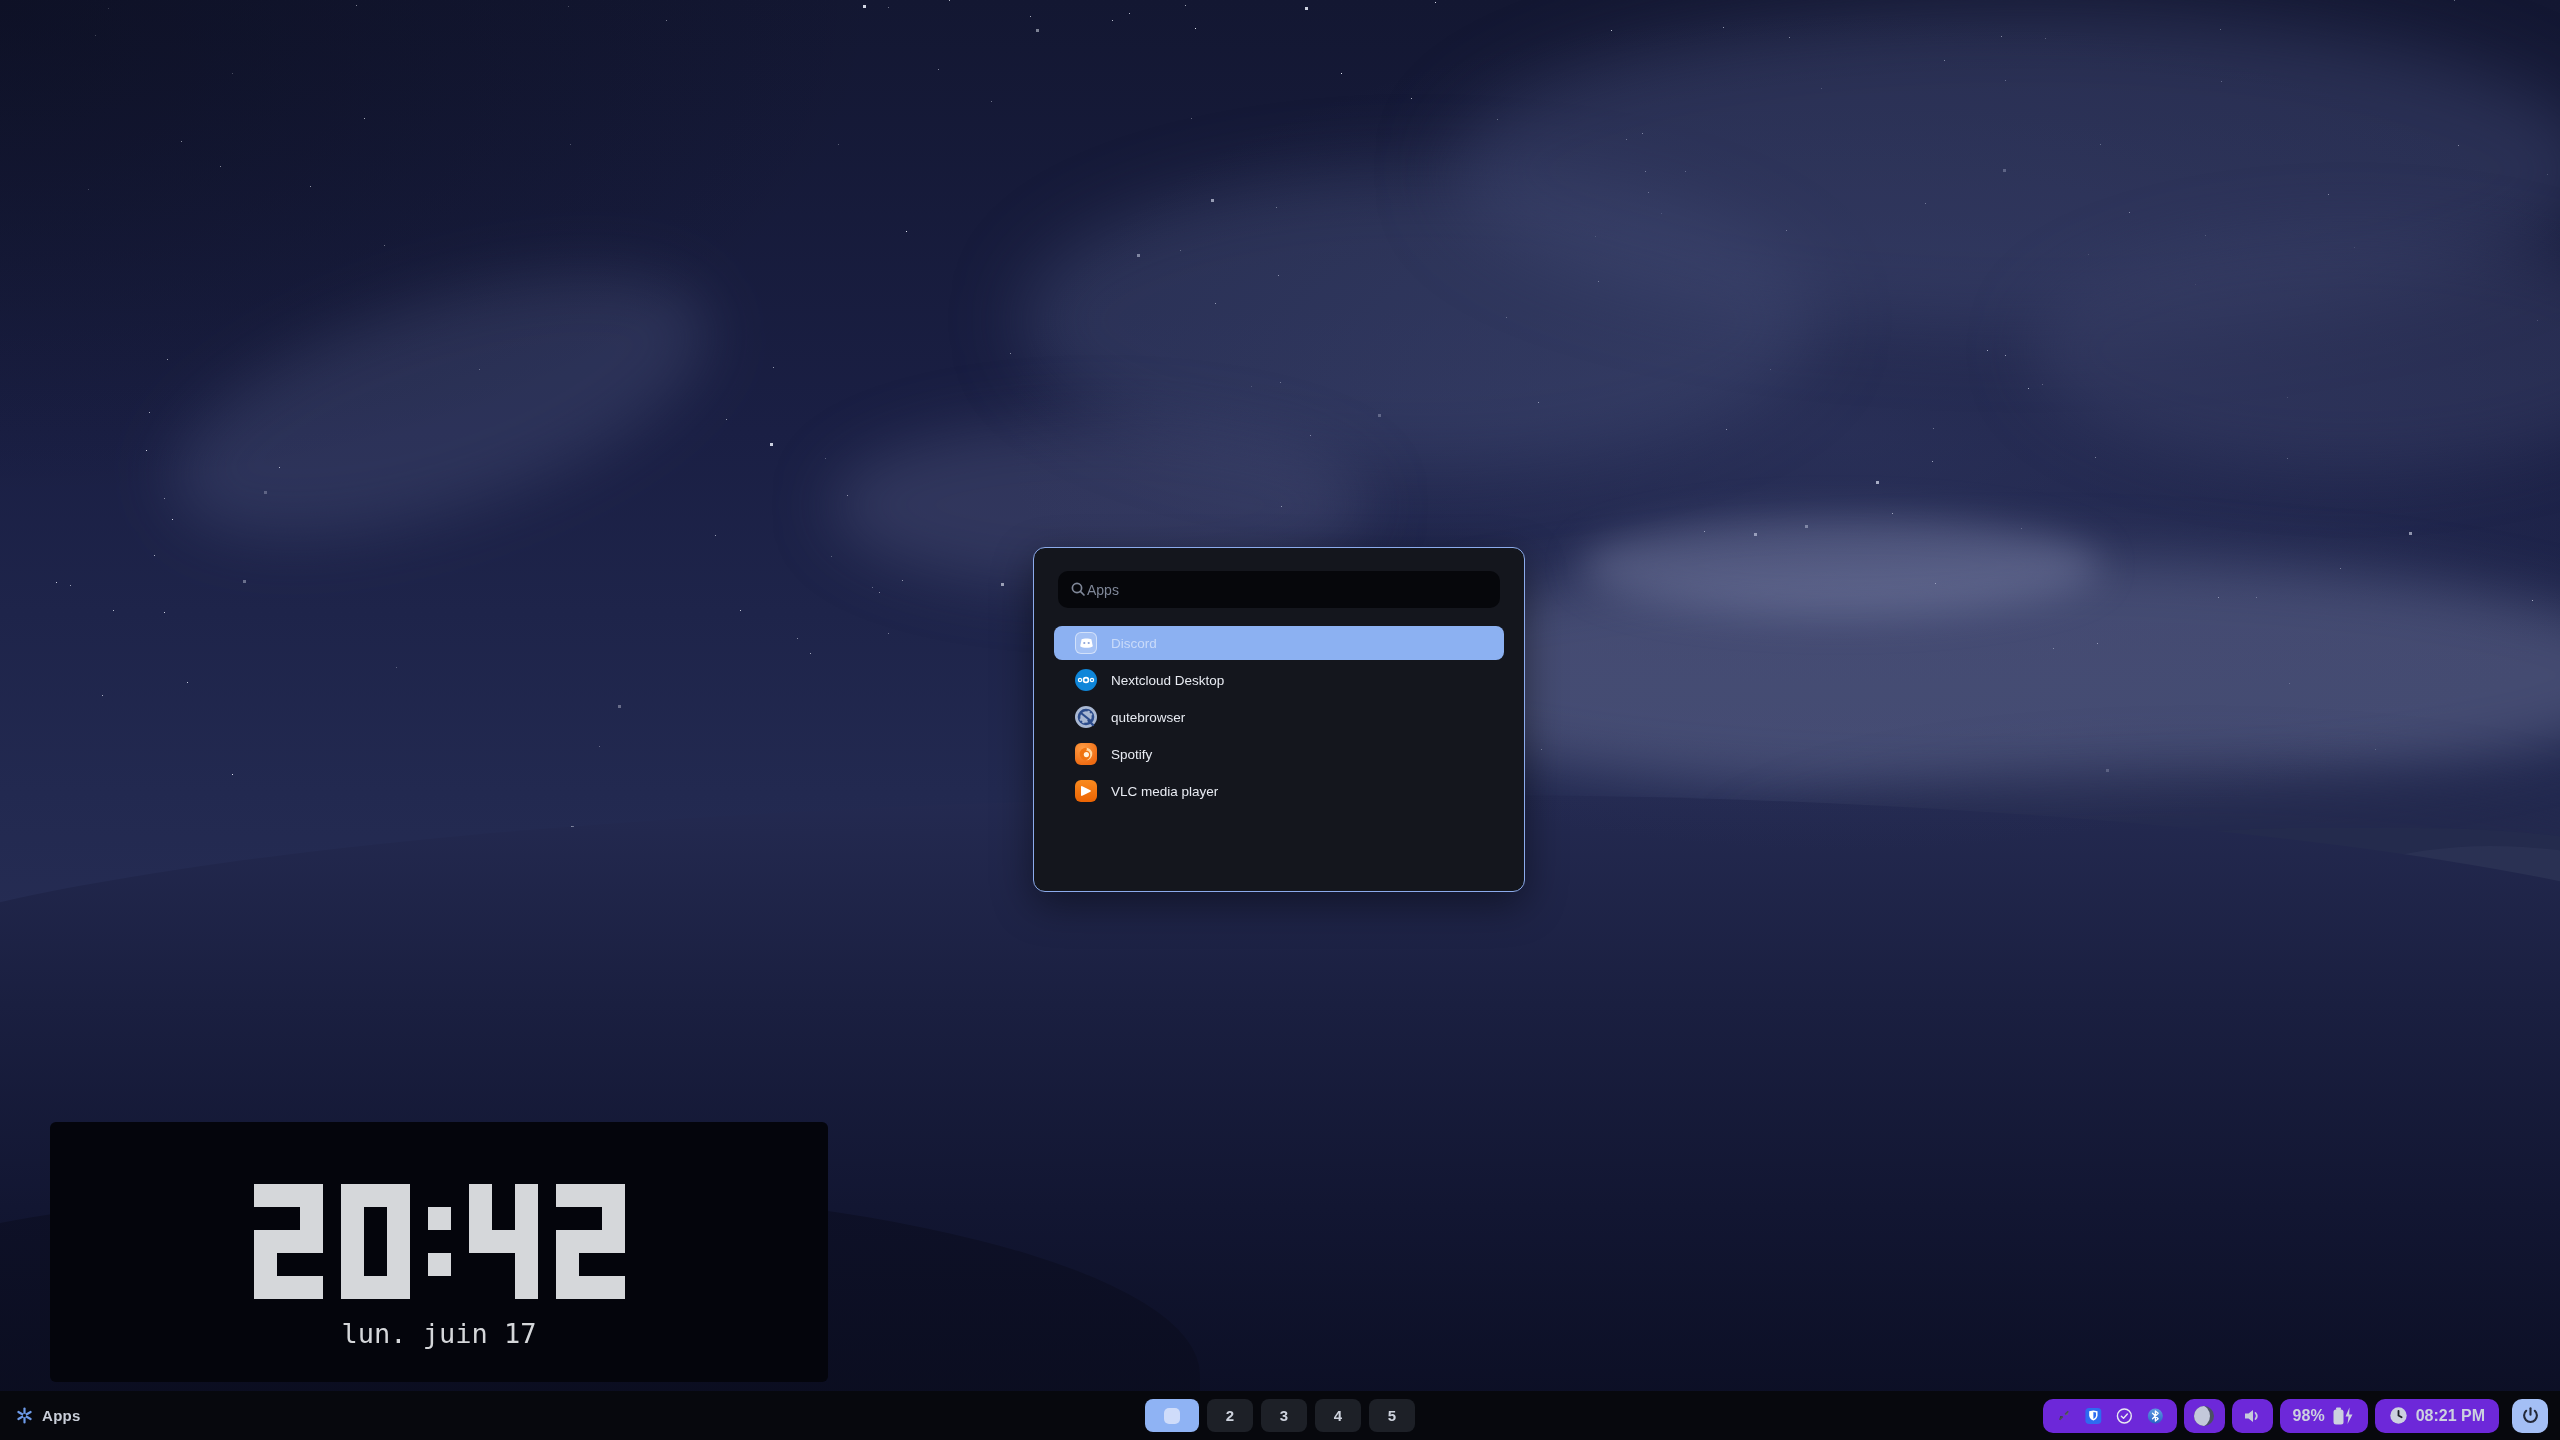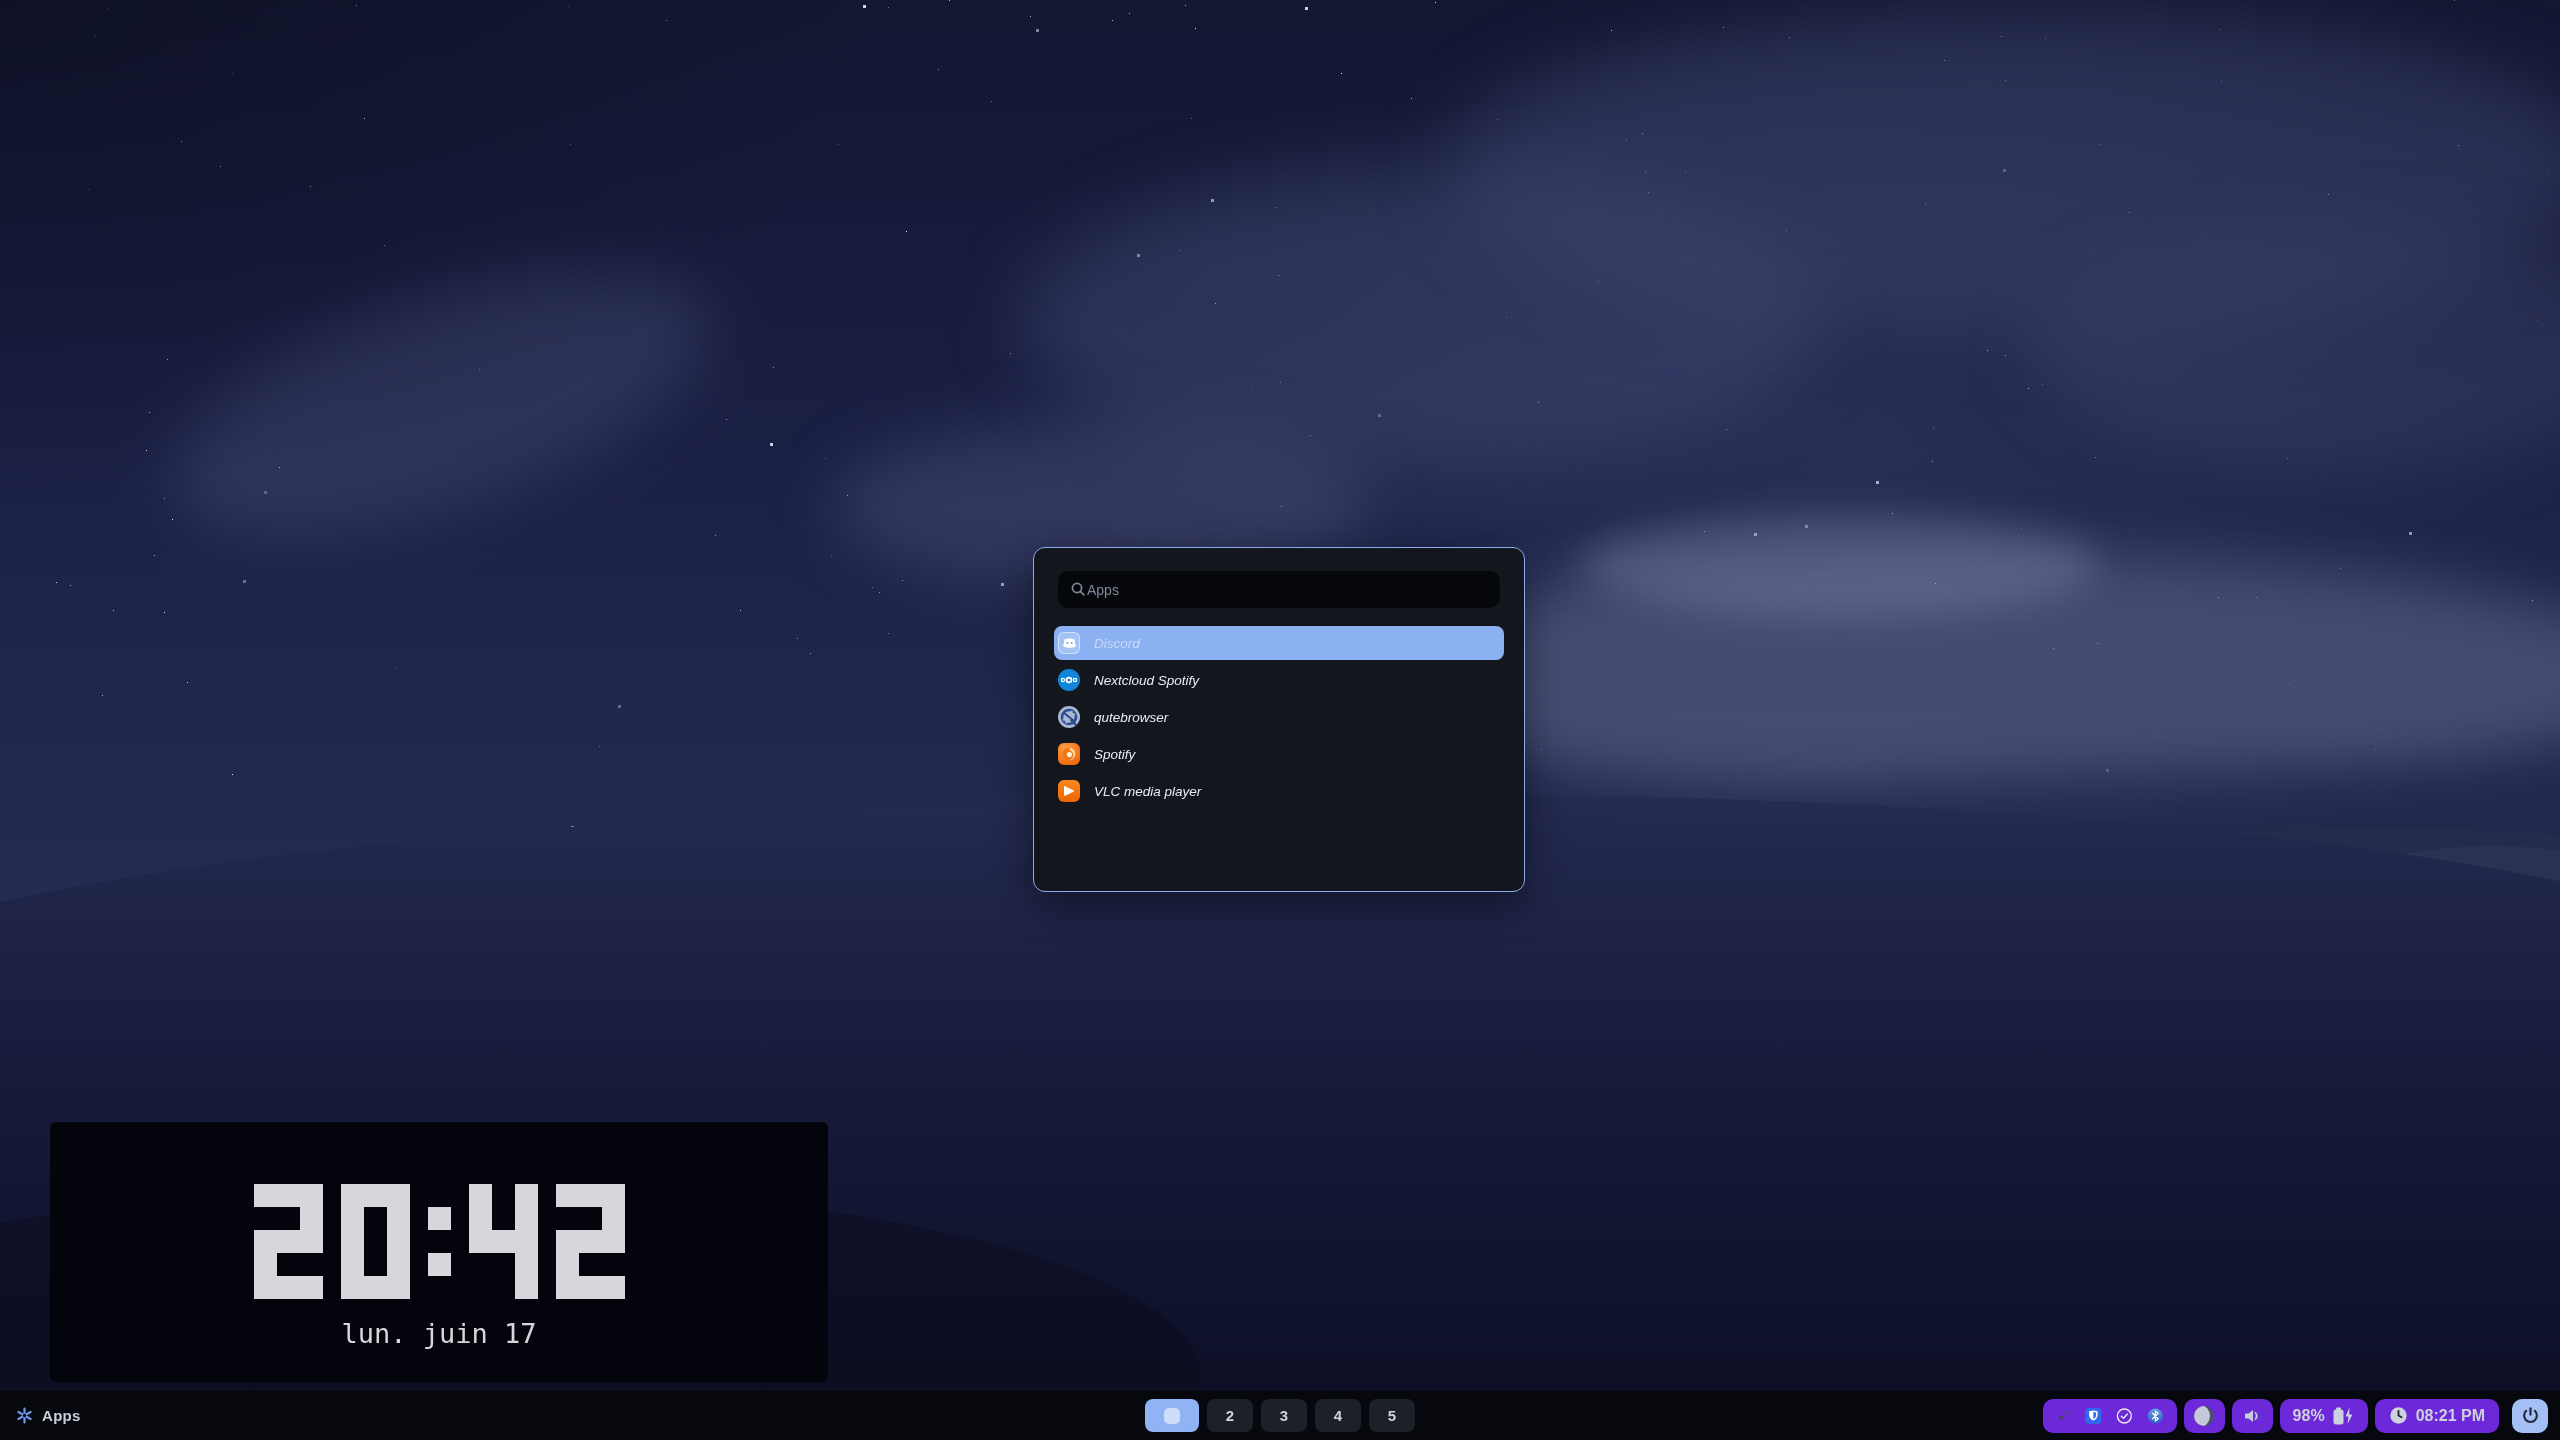--- a/index.html
+++ b/index.html
@@ -53,21 +53,21 @@
               background:#14161d; border:1.5px solid #8cabec; border-radius:12px;
               box-shadow:0 12px 40px rgba(0,0,0,.45); }
   .search-wrap { position:absolute; left:24px; right:24px; top:23px; height:37px;
                  background:#06070b; border-radius:10px; display:flex; align-items:center; padding:0 12px; }
   .search-wrap svg { flex:0 0 auto; }
   .search-input { flex:1; background:transparent; border:none; outline:none; color:#dfe3ec;
                   font-size:14px; font-family:"Liberation Sans", sans-serif; }
   .search-input::placeholder { color:#7f8798; }
   .app-list { position:absolute; left:20px; right:20px; top:78px; }
   .app-row { height:34px; margin-bottom:3px; border-radius:8px; display:flex; align-items:center;
-             padding:0 4px; cursor:default;font-style:italic; }
+             padding:0 21px; cursor:default; }
   .app-row.selected { background:#8cb1f2; }
   .app-row .app-label { margin-left:14px; font-size:13.5px; color:#e8ebf2; }
   .app-row.selected .app-label { color:rgba(250,252,255,.55); }
   .app-icon { width:22px; height:22px; border-radius:6px; display:flex; align-items:center; justify-content:center;
               flex:0 0 auto; }
   .icon-discord   { background:rgba(255,255,255,.22); border:1.5px solid rgba(255,255,255,.5); }
   .icon-nextcloud { background:#0f86d9; border-radius:50%; }
   .icon-spotify   { background:#23c55e; }
   .icon-qute      { background:#a9b8d3; border-radius:50%; }
   .icon-firefox   { background:radial-gradient(circle at 35% 25%,#ff9d45,#ef6c13 75%); }
@@ -229,21 +229,21 @@
       <div class="app-icon icon-nextcloud">
         <svg width="20" height="10" viewBox="0 0 20 10">
           <circle cx="4" cy="5" r="2.2" fill="#fff"></circle>
             <circle cx="4" cy="5" r="1" fill="#0f86d9"></circle>
           <circle cx="10" cy="5" r="3.3" fill="#fff"></circle>
             <circle cx="10" cy="5" r="1.6" fill="#0f86d9"></circle>
           <circle cx="16" cy="5" r="2.2" fill="#fff"></circle>
             <circle cx="16" cy="5" r="1" fill="#0f86d9"></circle>
         </svg>
       </div>
-      <span class="app-label">Nextcloud Spotify</span>
+      <span class="app-label">Nextcloud Desktop</span>
     </div>
 
 
     <div class="app-row">
       <div class="app-icon icon-qute">
         <svg width="22" height="22" viewBox="0 0 22 22">
           <circle cx="11" cy="11" r="7" fill="none" stroke="#2c4c8c" stroke-width="2.6"></circle>
           <line x1="5" y1="14" x2="17" y2="8" stroke="#a9b8d3" stroke-width="2.4"></line>
           <line x1="8" y1="17" x2="14" y2="5" stroke="#a9b8d3" stroke-width="2.4"></line>
           <line x1="6" y1="7" x2="16" y2="15" stroke="#2c4c8c" stroke-width="2.2"></line>

